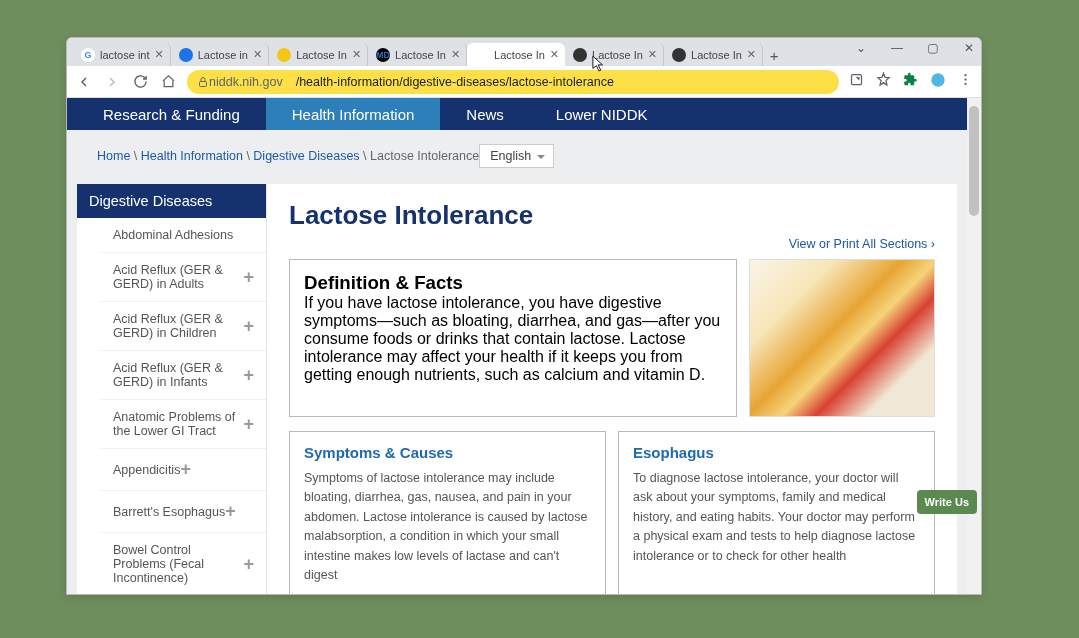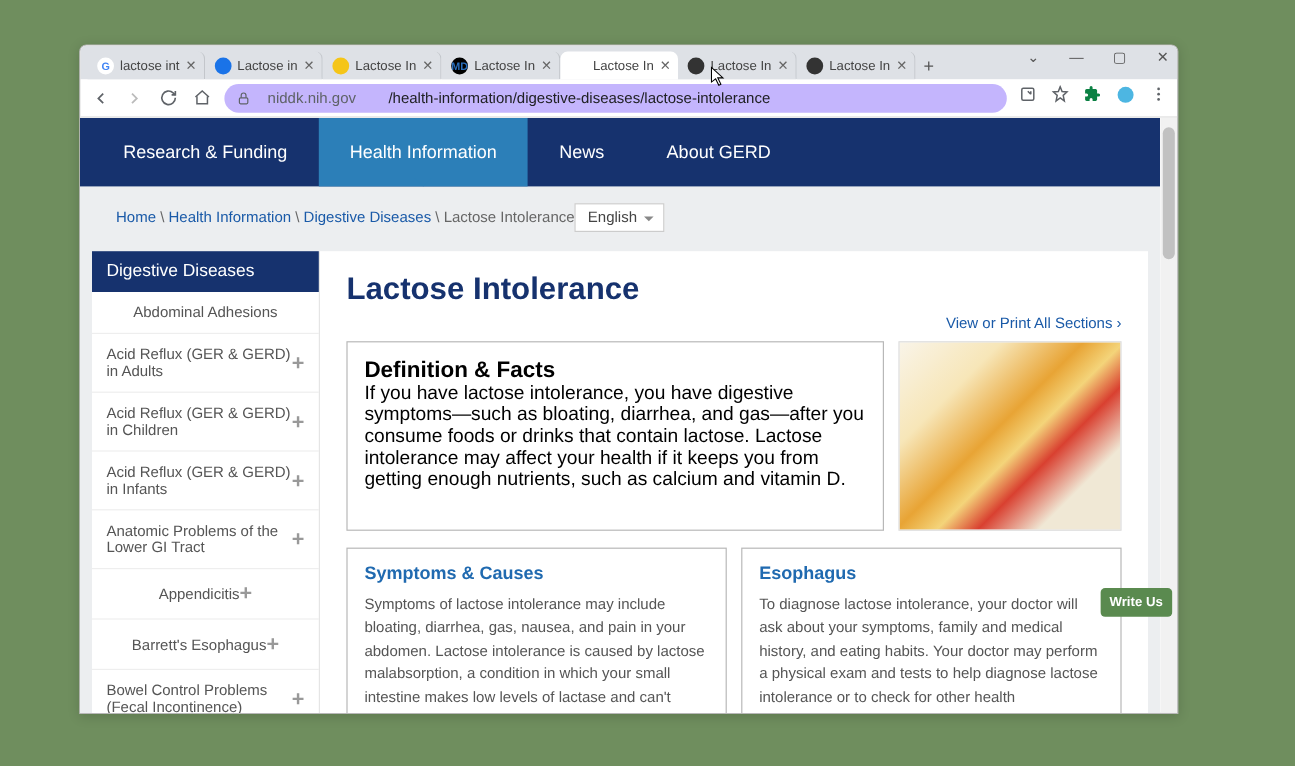--- a/index.html
+++ b/index.html
@@ -86,44 +86,44 @@
   display: flex;
   align-items: center;
   padding: 0 8px;
   gap: 10px;
 }
 .navbtn { width: 18px; height: 18px; color: #5f6368; cursor: pointer; display: flex; align-items: center; justify-content: center; }
 .navbtn.disabled svg { color: #bbb; }
 .omnibox {
   flex: 1;
   height: 24px;
-  background: #c4b5fd;
+  background: #fde047;
   border-radius: 12px;
   display: flex;
   align-items: center;
   padding: 0 10px;
-  gap: 14px;
+  gap: 0;
   font-size: 12.5px;
   color: #5f6368;
 }
 .omnibox .urltext { color: #202124; margin-left: 13px; }
 .abicons { display: flex; gap: 12px; color: #5f6368; }
 .content-area {
   flex: 1;
   display: flex;
   overflow: hidden;
 }
 .page {
   flex: 1;
   overflow-y: auto;
   background: #eceef0;
 }
 .topnav {
   background: #16326e;
-  height: 57px;
+  height: 32px;
   display: flex;
   justify-content: center;
 }
 .topnav-inner {
   display: flex;
   width: 100%;
   max-width: 880px;
   margin: 0 auto;
 }
 .topnav a {
@@ -186,23 +186,24 @@
   color: #fff;
   padding: 9px 12px;
   font-size: 14.5px;
 }
 .sidebar-item {
   padding: 10px 12px;
   font-size: 12.5px;
   color: #555;
   border-bottom: 1px solid #eee;
   display: flex;
-  justify-content: center;
+  justify-content: flex-start;
   align-items: center;
   cursor: pointer;
+  margin-left: 24px;
 }
 .sidebar-item .plus { color: #999; font-size: 18px; font-weight: bold; }
 .mainbody { flex: 1; padding: 16px 22px; }
 .pagetitle { font-size: 26px; color: #16326e; font-weight: 600; margin-bottom: 6px; }
 .printlink { text-align: right; font-size: 12.5px; color: #1a5aa8; margin-bottom: 8px; cursor: pointer; }
 .printlink::after { content: " ›"; }
 .cardsrow { display: flex; gap: 12px; margin-bottom: 14px; }
 .infocard {
   border: 1px solid #b8b8b8;
   padding: 12px 14px;
@@ -358,21 +359,21 @@
   </div>
 
   <div class="content-area">
     <div class="page">
 
       <div class="topnav">
         <div class="topnav-inner" id="topnav">
             <a>Research &amp; Funding</a>
             <a class="active">Health Information</a>
             <a>News</a>
-            <a>About GERD</a>
+            <a>Lower NIDDK</a>
           </div>
       </div>
 
       <div class="subheader">
         <div class="breadcrumb" id="breadcrumb"><a>Home</a><span> \ </span><a>Health Information</a><span> \ </span><a>Digestive Diseases</a><span> \ </span><span>Lactose Intolerance</span></div>
         <div class="langsel">English</div>
       </div>
 
       <div class="maincard">
         <div class="sidebar">

